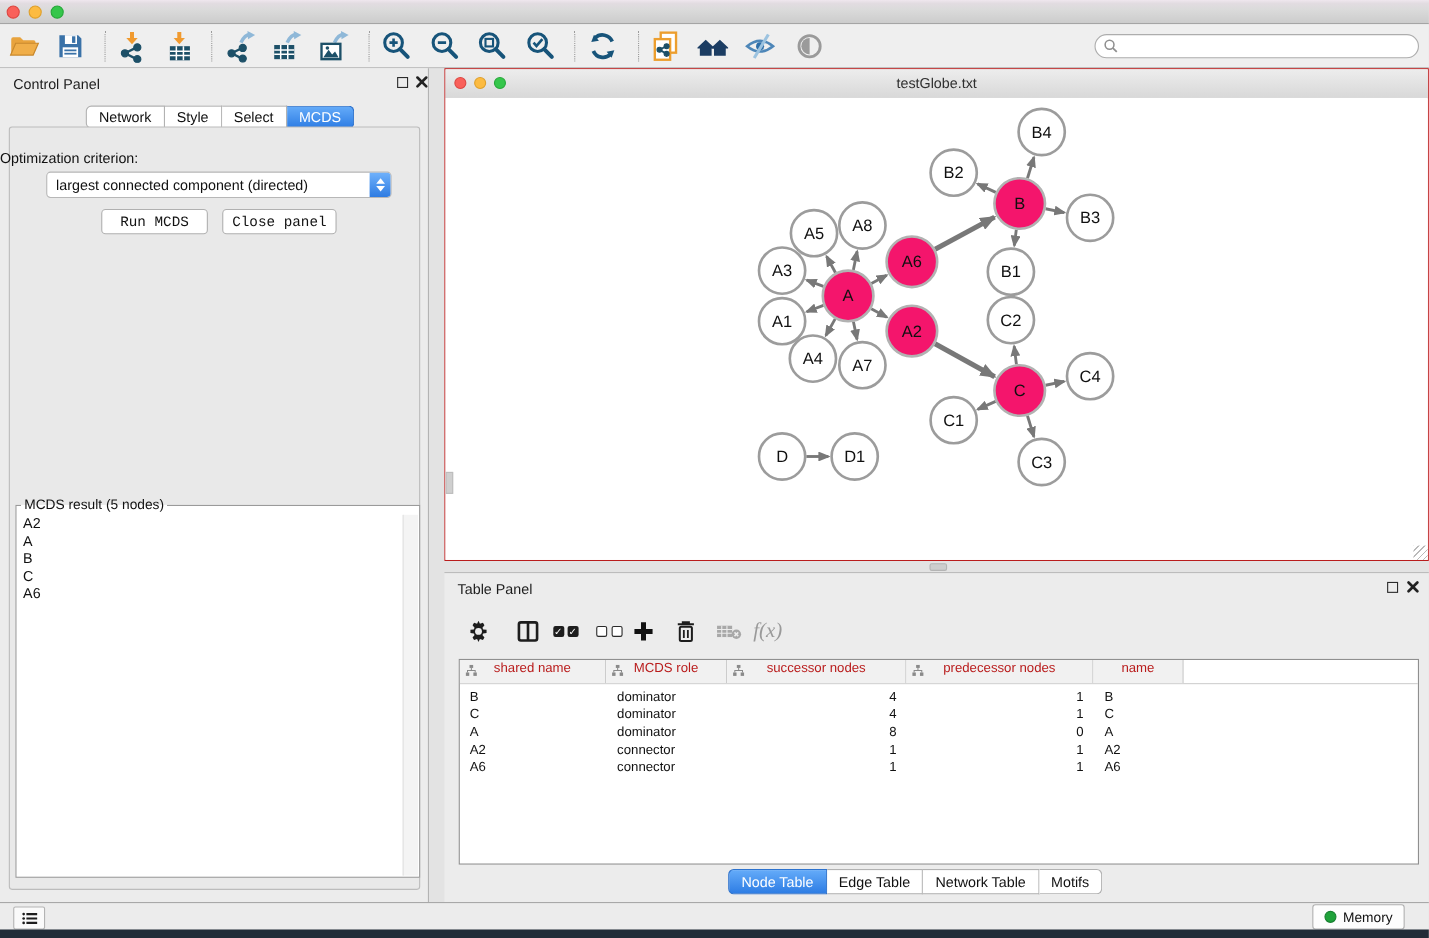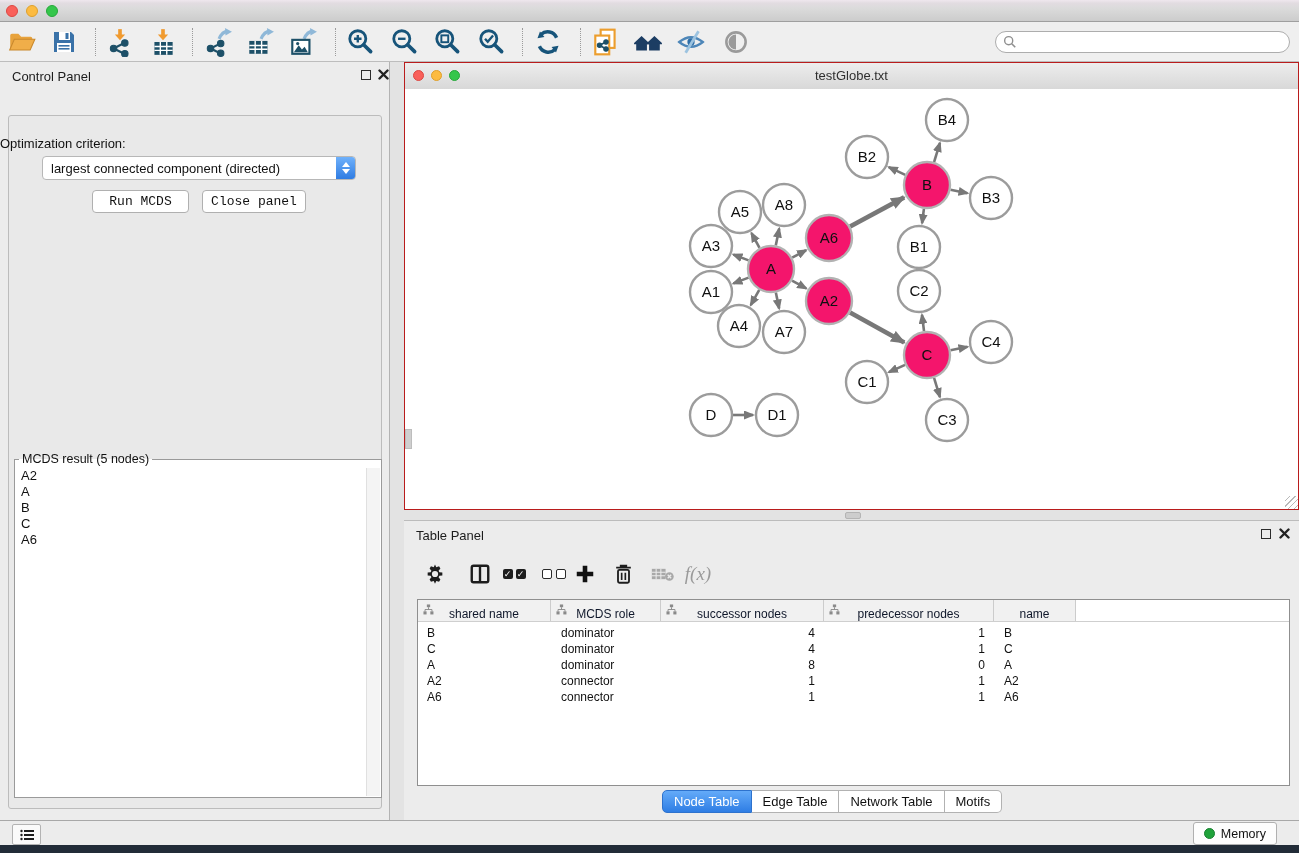--- a/index.html
+++ b/index.html
@@ -75,21 +75,21 @@
   #tp-toolbar{position:absolute;left:0;top:28px;width:100%;height:48px}
   .tpi{position:absolute;top:9px;width:32px;height:32px;display:flex;align-items:center;justify-content:center}
   .cbx{width:10px;height:10px;border-radius:2px;background:#1d1d1d;color:#fff;font-size:9px;
     line-height:10px;text-align:center;display:inline-block}
   .cbx.empty{background:#fff;border:1.6px solid #2a2a2a;box-sizing:border-box}
   #fx-label{font-family:"Liberation Serif",serif;font-style:italic;font-size:19px;color:#9a9a9a}
   #data-table{position:absolute;left:13px;top:78px;width:873px;height:187px;background:#fff;
     border:1px solid #8f8f8f;box-sizing:border-box;overflow:hidden}
   #thead{display:flex;height:21px;border-bottom:1px solid #cfcfcf}
   .hcell{background:#f1f1f1;border-right:1px solid #cccccc;box-sizing:border-box;display:flex;
-    align-items:flex-end;justify-content:center;font-size:12px;color:#0f172a;gap:5px;position:relative}
+    align-items:flex-start;justify-content:center;font-size:12px;color:#b91c1c;gap:5px;position:relative}
   .hcell .hicon{position:absolute;left:5px;top:4px}
   .c0{width:133px}.c1{width:110px}.c2{width:163px}.c3{width:170px}.c4{width:82px}
   #table-rows{padding-top:3px}
   .trow{display:flex;height:16px;align-items:center}
   .tcell{font-size:12px;color:#111;box-sizing:border-box;white-space:nowrap}
   .tcell.c0{padding-left:9px}.tcell.c1{padding-left:10px}
   .tcell.c2{text-align:right;padding-right:9px}.tcell.c3{text-align:right;padding-right:9px}
   .tcell.c4{padding-left:10px}
   #tp-tabs{position:absolute;left:258px;top:269px}
   #tp-tabs .tab{height:23px;line-height:22px}
@@ -269,20 +269,26 @@
 </div>
 
 <div id="control-panel">
   <div class="panel-title">Control Panel</div>
   <span class="float-icon" style="left:361px"></span>
   <span class="close-x" style="left:378px">
     <svg width="11" height="11" viewBox="0 0 11 11">
         <path d="M1.5 1.5 L9.5 9.5 M9.5 1.5 L1.5 9.5" stroke="#222" stroke-width="2.4" stroke-linecap="round"></path>
       </svg>
   </span>
+  <div class="seg" style="left:78px;top:34px">
+    <span class="tab">Network</span>
+    <span class="tab">Style</span>
+    <span class="tab">Select</span>
+    <span class="tab selected">MCDS</span>
+  </div>
   <div id="cp-content"></div>
   <div id="opt-label">Optimization criterion:</div>
   <div id="opt-select">
     <span class="sel-text">largest connected component (directed)</span>
     <span class="spinner">
         <span class="tri-up"></span>
         <span class="tri-down"></span>
       </span>
   </div>
   <div class="mac-btn" style="left:92px;top:128px;width:97px">Run MCDS</div>

